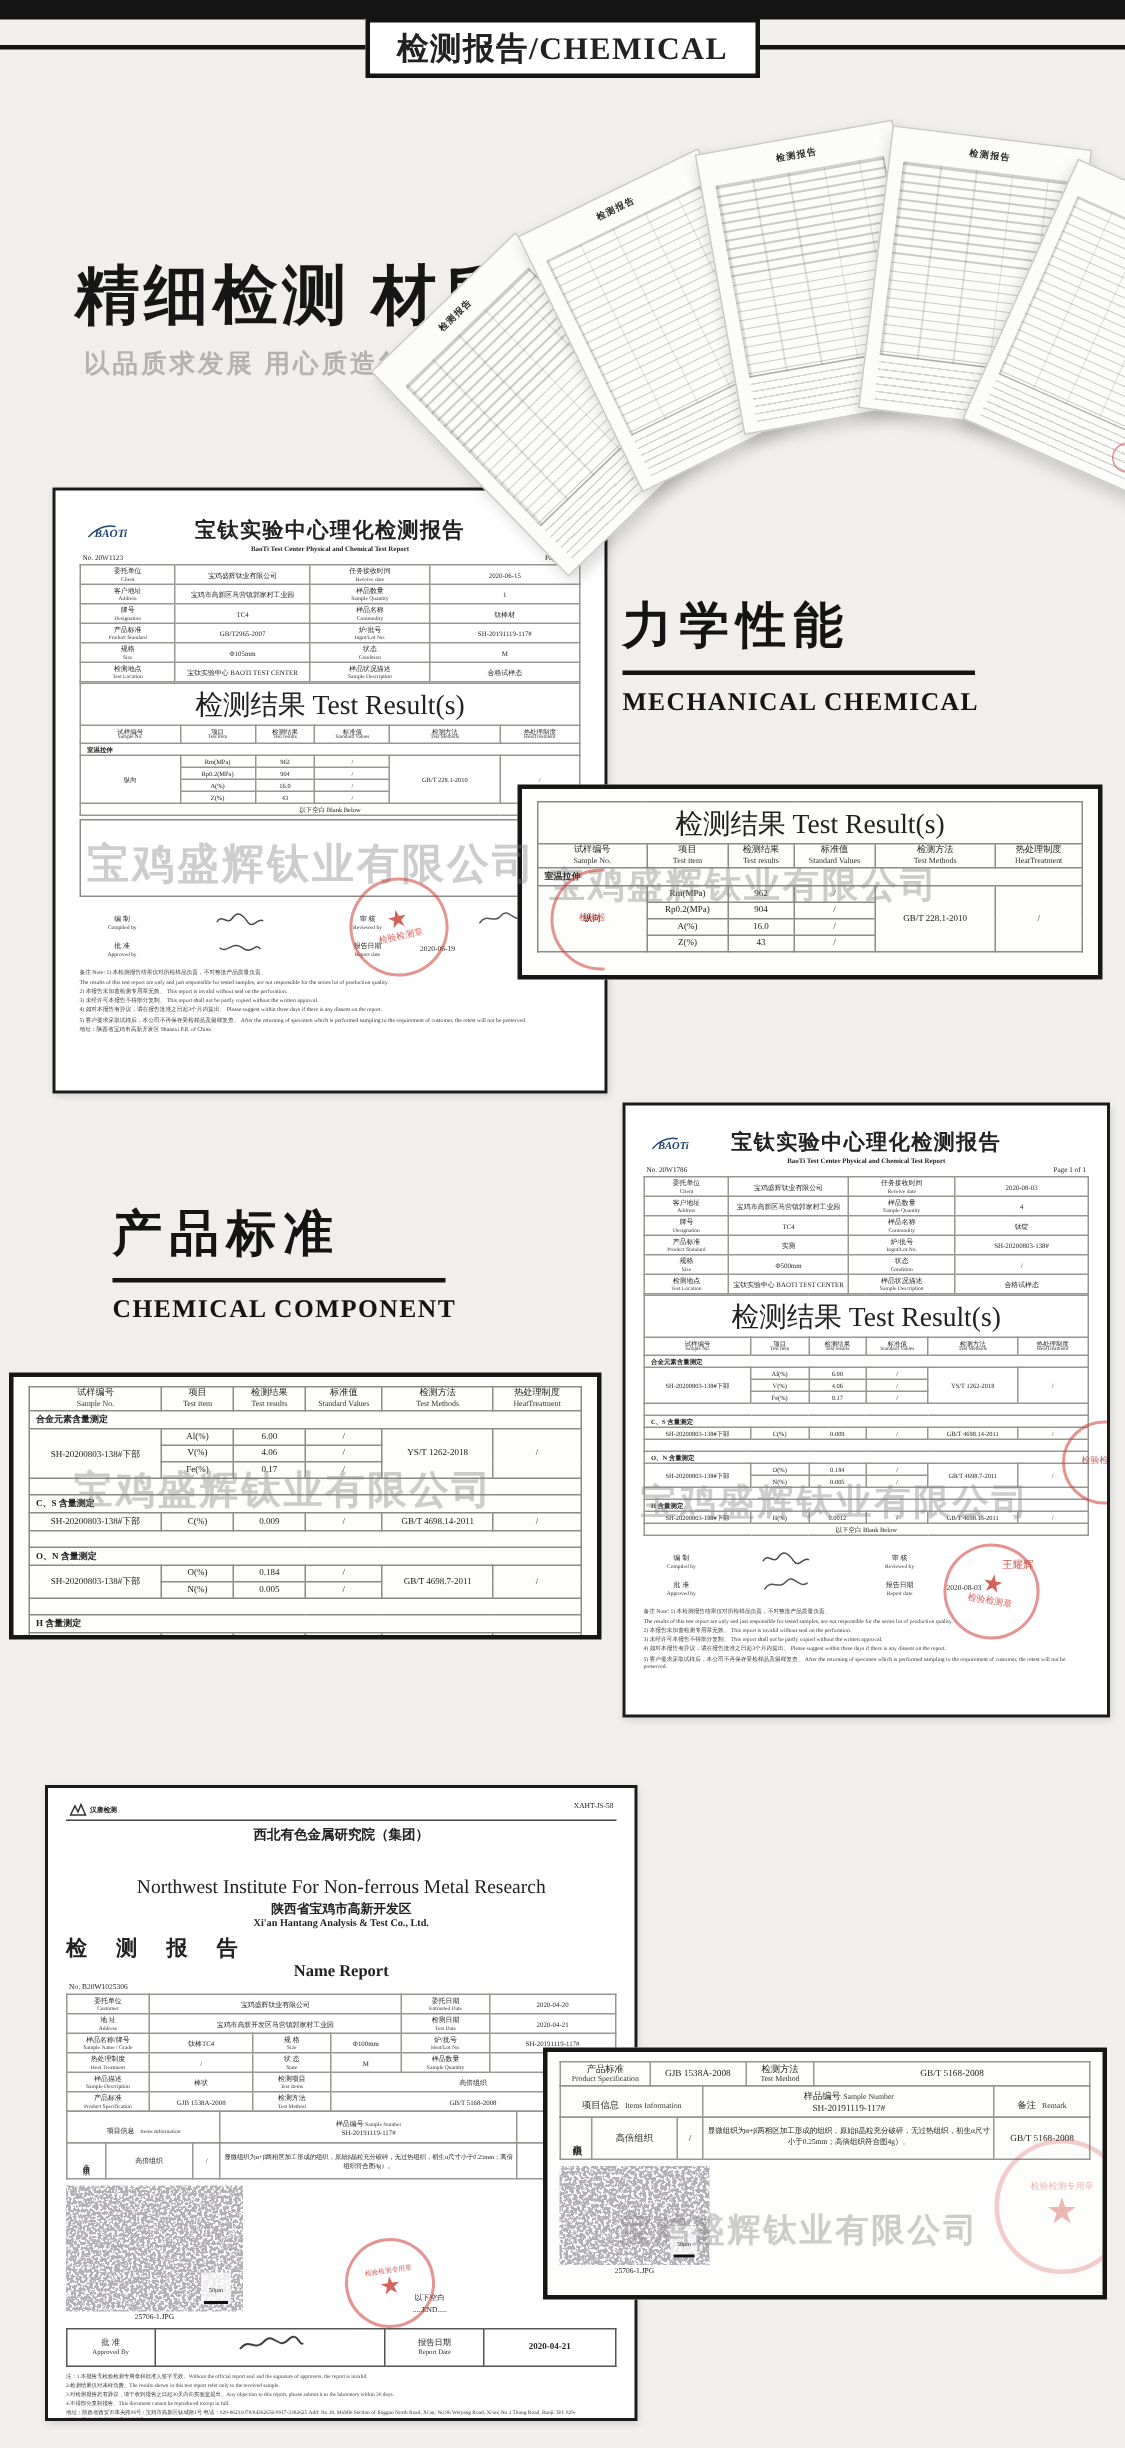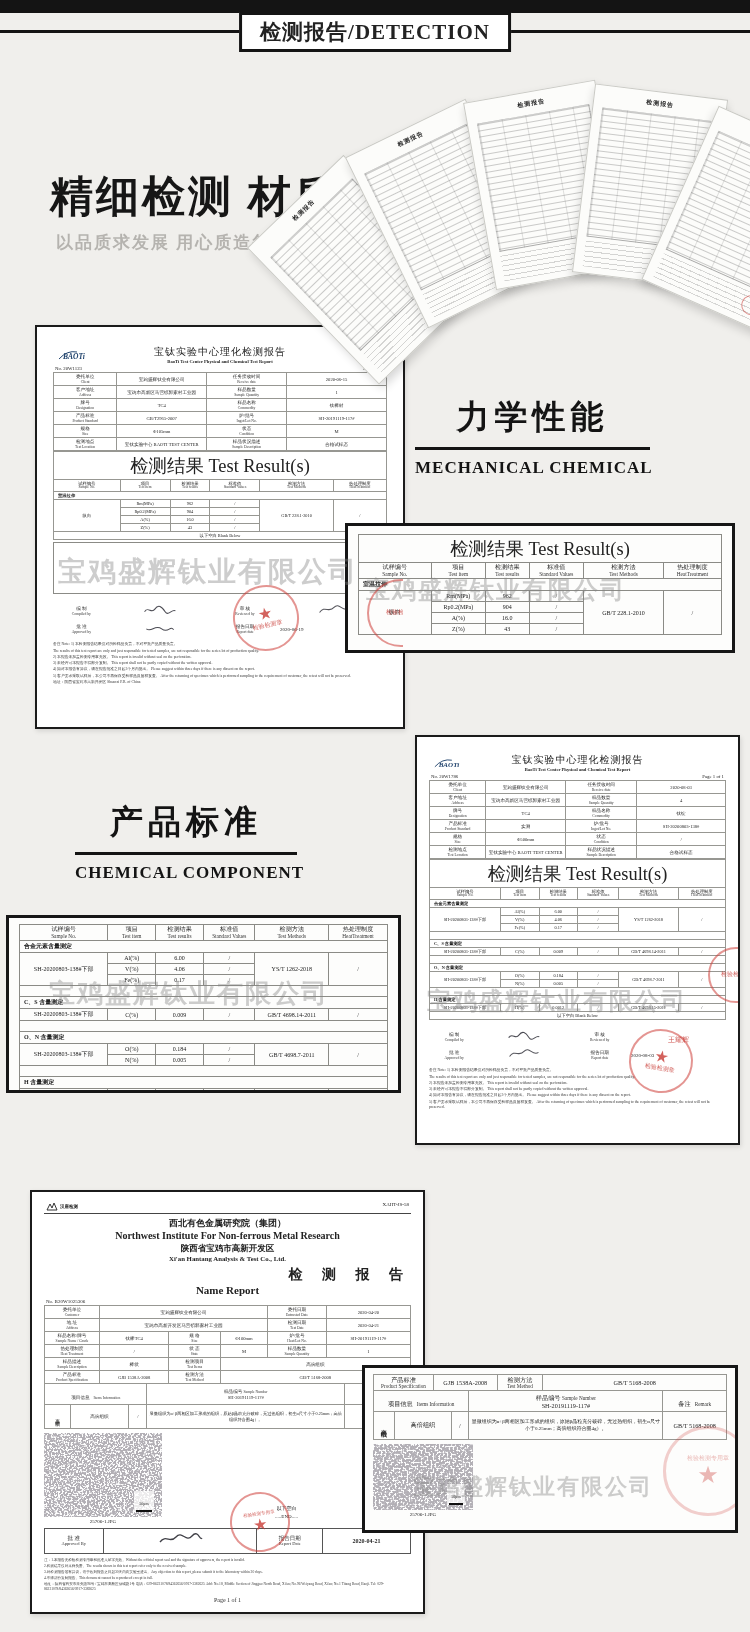--- a/index.html
+++ b/index.html
@@ -20,31 +20,31 @@
   .fan-sheet{position:absolute;width:132px;height:188px;background:#fcfcfa;border:1px solid #c9c9c4;
              box-shadow:0 5px 10px rgba(0,0,0,.16);transform-origin:50% 115%;}
   .fs-title{font-size:6px;text-align:center;margin-top:7px;font-weight:bold;color:#2a2a2a;letter-spacing:1px;}
   .fs-lines{margin:6px 9px 0 9px;height:128px;border:1px solid rgba(100,100,100,.30);
             background:repeating-linear-gradient(to bottom,rgba(70,70,70,.28) 0 1px,transparent 1px 6px),
                        repeating-linear-gradient(to right,rgba(70,70,70,.16) 0 1px,transparent 1px 24px);}
   .fs-foot{margin:4px 9px 0 9px;height:26px;background:repeating-linear-gradient(to bottom,rgba(70,70,70,.22) 0 1px,transparent 1px 5px);}
   .fs-stamp{position:absolute;right:12px;bottom:10px;width:18px;height:18px;border-radius:50%;
             border:1.5px solid rgba(206,62,56,.55);}
   
-  .sec{position:absolute;text-align:center;}
+  .sec{position:absolute;}
   .sec .zh{font-size:33px;font-weight:bold;color:#141414;letter-spacing:5px;white-space:nowrap;}
   .sec .rule{height:3px;background:#141414;margin:7px 0 8px 0;}
   .sec .en{font-size:17px;font-weight:bold;color:#141414;letter-spacing:1px;white-space:nowrap;}
   
   .sheet{position:absolute;background:#fff;border:2px solid #1b1b1b;box-shadow:1px 2px 5px rgba(0,0,0,.12);overflow:hidden;}
   .panel{position:absolute;background:#fdfdfc;border:3px solid #161616;overflow:hidden;}
   
   .bh{position:relative;text-align:center;margin-top:4px;}
   .bh .logo{position:absolute;left:4px;top:2px;}
-  .bh .tz{font-size:10px;font-weight:normal;letter-spacing:1px;}
+  .bh .tz{font-size:14px;font-weight:bold;letter-spacing:1px;}
   .bh .te{font-size:4.6px;font-weight:bold;}
   .nopage{display:flex;justify-content:space-between;font-size:4.8px;margin:2px 2px 1px 2px;}
   
   .it{width:100%;border-collapse:collapse;table-layout:fixed;}
   .it td{border:1px solid #979792;text-align:center;vertical-align:middle;padding:1px 2px;overflow:hidden;}
   .it tr{height:13px;}
   .z{font-size:4.6px;line-height:1.25;color:#1f1f1f;}
   .e{font-size:3.7px;line-height:1.1;color:#333;}
   .v{font-size:4.6px;color:#1f1f1f;}
   
@@ -73,24 +73,24 @@
   
   .stamp{position:absolute;border-radius:50%;border:2.5px solid rgba(206,62,56,.55);display:flex;align-items:center;
          justify-content:center;flex-direction:column;color:rgba(198,54,48,.78);pointer-events:none;z-index:8;}
   .stamp .t{font-size:6px;text-align:center;line-height:1.2;}
   .stamp .star{font-size:16px;line-height:1;}
   .redname{position:absolute;color:rgba(198,54,48,.85);font-size:7px;z-index:8;}
   
   .r3-top{display:flex;justify-content:space-between;align-items:flex-start;border-bottom:1px solid #444;padding:2px 2px 2px 2px;}
   .r3-org{text-align:center;margin-top:3px;line-height:1.35;}
   .orgz1{font-size:9px;font-weight:bold;}
-  .orge1{font-size:10px;font-weight:bold;}
+  .orge1{font-size:13px;font-weight:normal;margin-top:20px;}
   .orgz2{font-size:8.5px;font-weight:bold;}
   .orge2{font-size:6.8px;font-weight:bold;}
-  .r3t{font-size:14px;font-weight:bold;letter-spacing:8px;margin-top:3px;text-align:right;}
+  .r3t{font-size:14px;font-weight:bold;letter-spacing:8px;margin-top:3px;text-align:left;}
   .r3te{font-size:11px;font-weight:bold;text-align:center;}
   .r3no{font-size:5px;margin:3px 0 1px 2px;}
   .desc{font-size:4.2px;line-height:1.35;text-align:left;padding:1px 3px;}
   .vert{writing-mode:vertical-rl;letter-spacing:1px;}
   
   .micro{position:relative;background:#fff;}
   .micro svg{display:block;}
   .scalebar{position:absolute;right:8px;bottom:5px;text-align:center;background:rgba(255,255,255,.75);padding:0 2px;}
   .scalebar .sb-line{height:2px;background:#111;margin-top:1px;}
   .mlabel{text-align:center;font-size:5px;margin-top:2px;}
@@ -104,21 +104,21 @@
   .ap td{border:1px solid #555;text-align:center;vertical-align:middle;height:22px;overflow:hidden;}
 </style>
 </head>
 <body>
 
 <div class="page">
 
   <div class="banner">
     <div class="strip"></div>
     <div class="line"></div>
-    <div class="box">检测报告/DETECTION</div>
+    <div class="box">检测报告/CHEMICAL</div>
   </div>
 
   <div class="hero-title">精细检测 材质保障</div>
   <div class="hero-sub">以品质求发展  用心质造每一件产品</div>
 
   <div class="fan">
     <div class="fan-sheet" style="left:8px;top:80px;transform:rotate(-44deg);z-index:1;">
       <div class="fs-title">检测报告</div>
       <div class="fs-lines"></div>
       <div class="fs-foot"></div>

